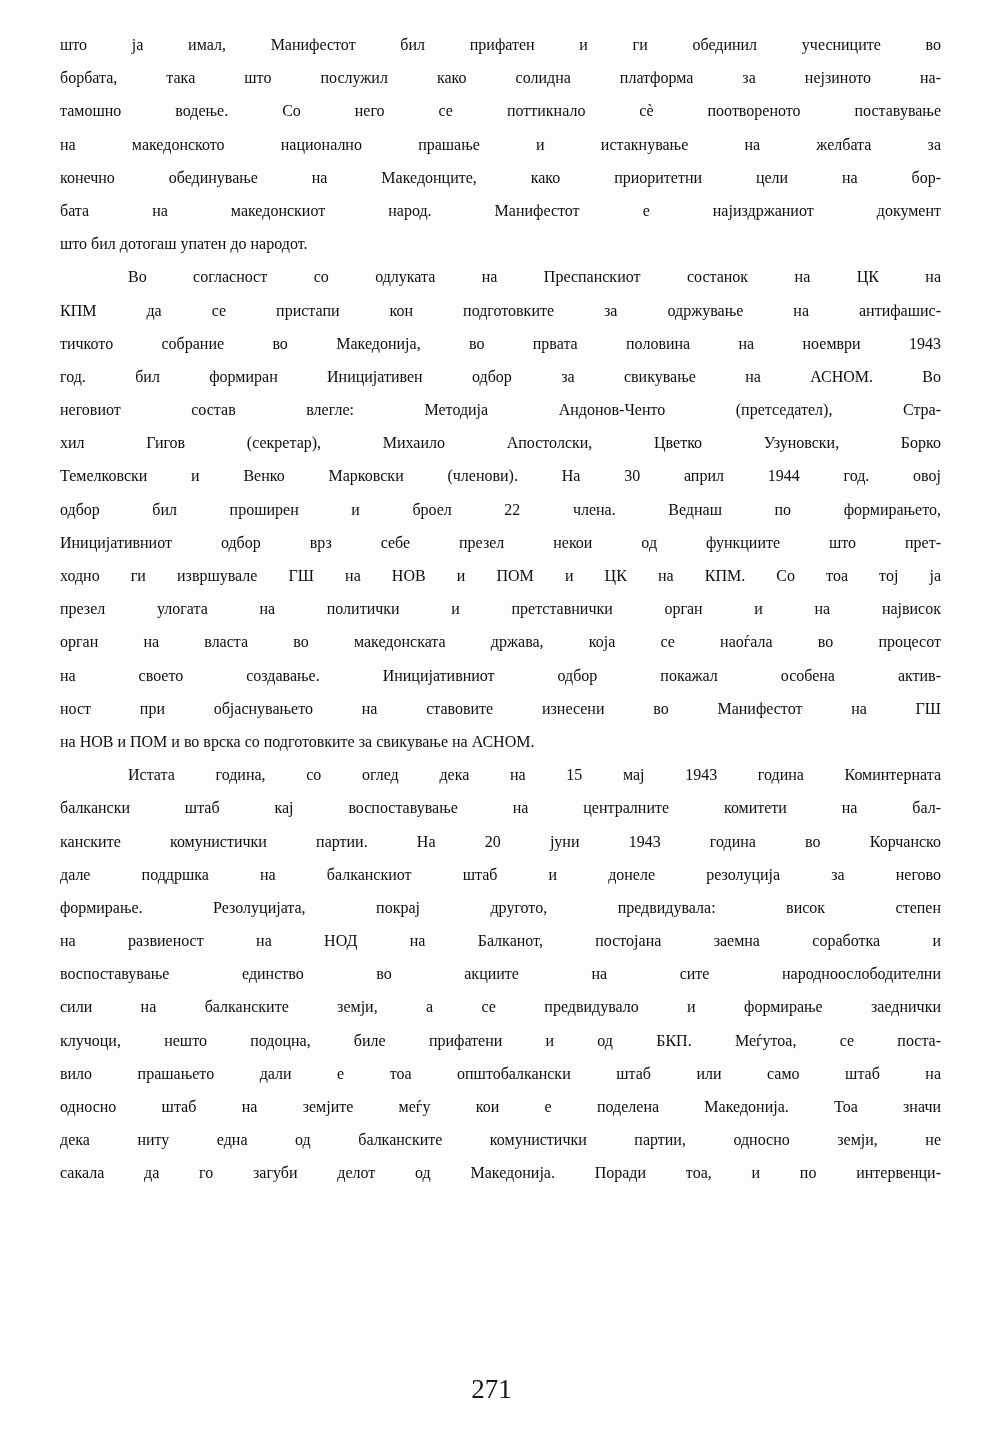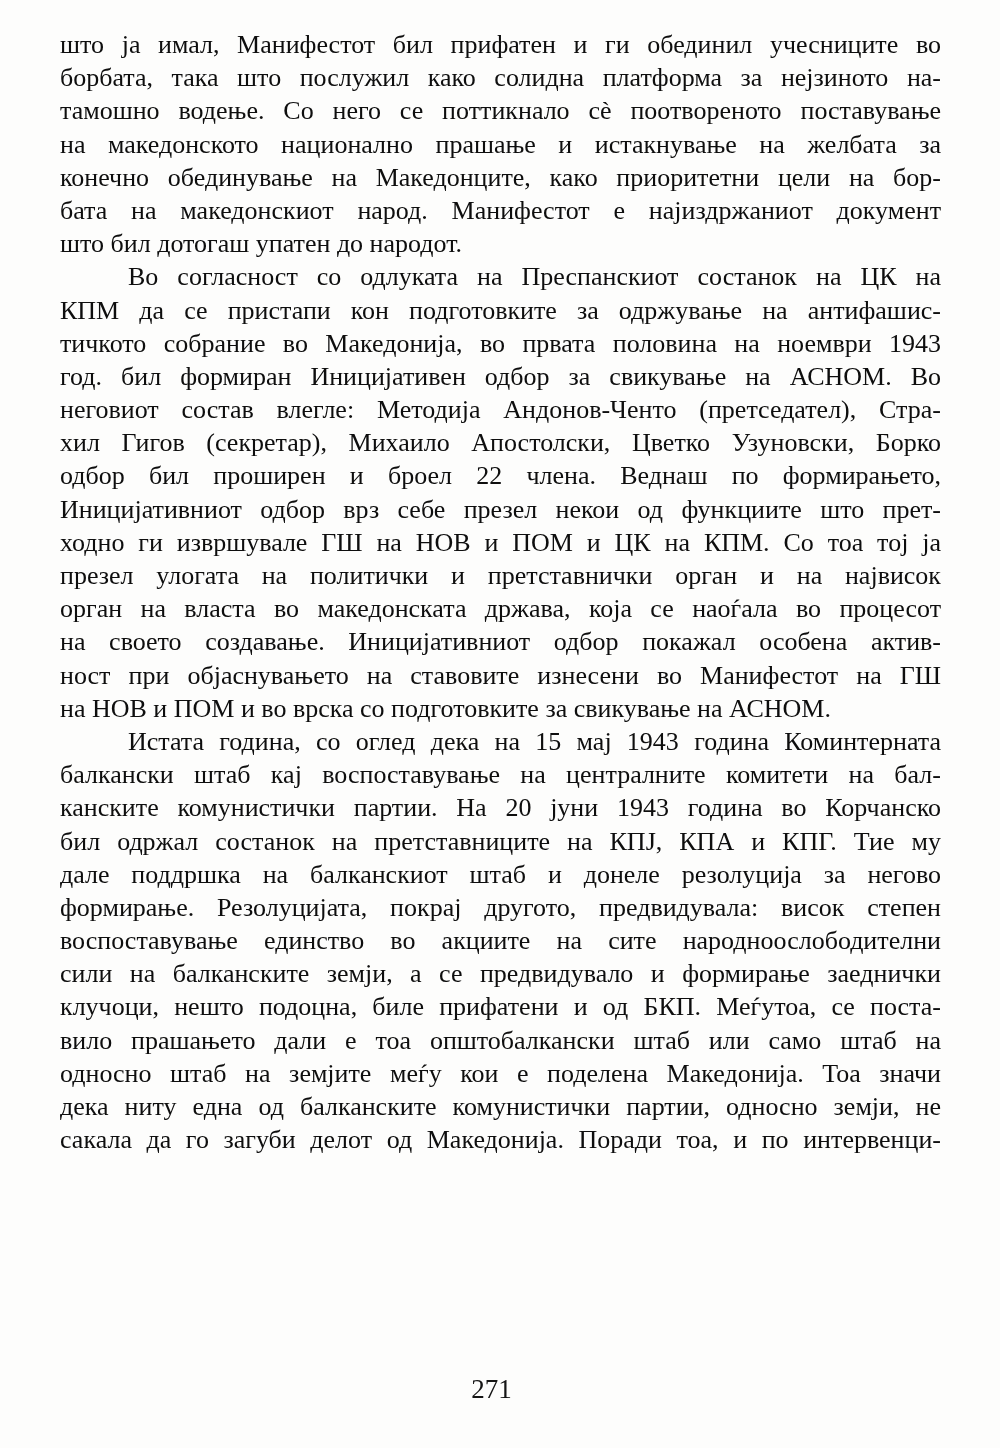--- a/index.html
+++ b/index.html
@@ -19,21 +19,21 @@
     left: 60px;
     top: 28px;
     width: 881px;
   }
   .paragraph {
     margin: 0;
     padding: 0;
   }
   .line {
     font-family: "Liberation Serif", "DejaVu Serif", serif;
-    font-size: 26px;
+    font-size: 16px;
     line-height: 33.2px;
     height: 33.2px;
     color: #0e0e0e;
     text-align: justify;
     text-align-last: justify;
     overflow: hidden;
     white-space: normal;
   }
   .line.last {
     text-align: right;
@@ -67,36 +67,37 @@
         <div class="line">бата на македонскиот народ. Манифестот е најиздржаниот документ</div>
         <div class="line last">што бил дотогаш упатен до народот.</div>
       </div>
       <div class="paragraph">
         <div class="line indent">Во согласност со одлуката на Преспанскиот состанок на ЦК на</div>
         <div class="line">КПМ да се пристапи кон подготовките за одржување на антифашис-</div>
         <div class="line">тичкото собрание во Македонија, во првата половина на ноември 1943</div>
         <div class="line">год. бил формиран Иницијативен одбор за свикување на АСНОМ. Во</div>
         <div class="line">неговиот состав влегле: Методија Андонов-Ченто (претседател), Стра-</div>
         <div class="line">хил Гигов (секретар), Михаило Апостолски, Цветко Узуновски, Борко</div>
+        <div class="line">Темелковски и Венко Марковски (членови). На 30 април 1944 год. овој</div>
         <div class="line">одбор бил проширен и броел 22 члена. Веднаш по формирањето,</div>
         <div class="line">Иницијативниот одбор врз себе презел некои од функциите што прет-</div>
         <div class="line">ходно ги извршувале ГШ на НОВ и ПОМ и ЦК на КПМ. Со тоа тој ја</div>
         <div class="line">презел улогата на политички и претставнички орган и на највисок</div>
         <div class="line">орган на власта во македонската држава, која се наоѓала во процесот</div>
         <div class="line">на своето создавање. Иницијативниот одбор покажал особена актив-</div>
         <div class="line">ност при објаснувањето на ставовите изнесени во Манифестот на ГШ</div>
         <div class="line last">на НОВ и ПОМ и во врска со подготовките за свикување на АСНОМ.</div>
       </div>
       <div class="paragraph">
         <div class="line indent">Истата година, со оглед дека на 15 мај 1943 година Коминтерната</div>
         <div class="line">балкански штаб кај воспоставување на централните комитети на бал-</div>
         <div class="line">канските комунистички партии. На 20 јуни 1943 година во Корчанско</div>
-        <div class="line">бил одржал состанок на претставниците на КПЈ, КПА и КПГ. Тие му</div>
         <div class="line">дале поддршка на балканскиот штаб и донеле резолуција за негово</div>
         <div class="line">формирање. Резолуцијата, покрај другото, предвидувала: висок степен</div>
+        <div class="line">на развиеност на НОД на Балканот, постојана заемна соработка и</div>
         <div class="line">воспоставување единство во акциите на сите народноослободителни</div>
         <div class="line">сили на балканските земји, а се предвидувало и формирање заеднички</div>
         <div class="line">клучоци, нешто подоцна, биле прифатени и од БКП. Меѓутоа, се поста-</div>
         <div class="line">вило прашањето дали е тоа општобалкански штаб или само штаб на</div>
         <div class="line">односно штаб на земјите меѓу кои е поделена Македонија. Тоа значи</div>
         <div class="line">дека ниту една од балканските комунистички партии, односно земји, не</div>
         <div class="line">сакала да го загуби делот од Македонија. Поради тоа, и по интервенци-</div>
       </div>
     </div>
   <div class="page-number">271</div>

